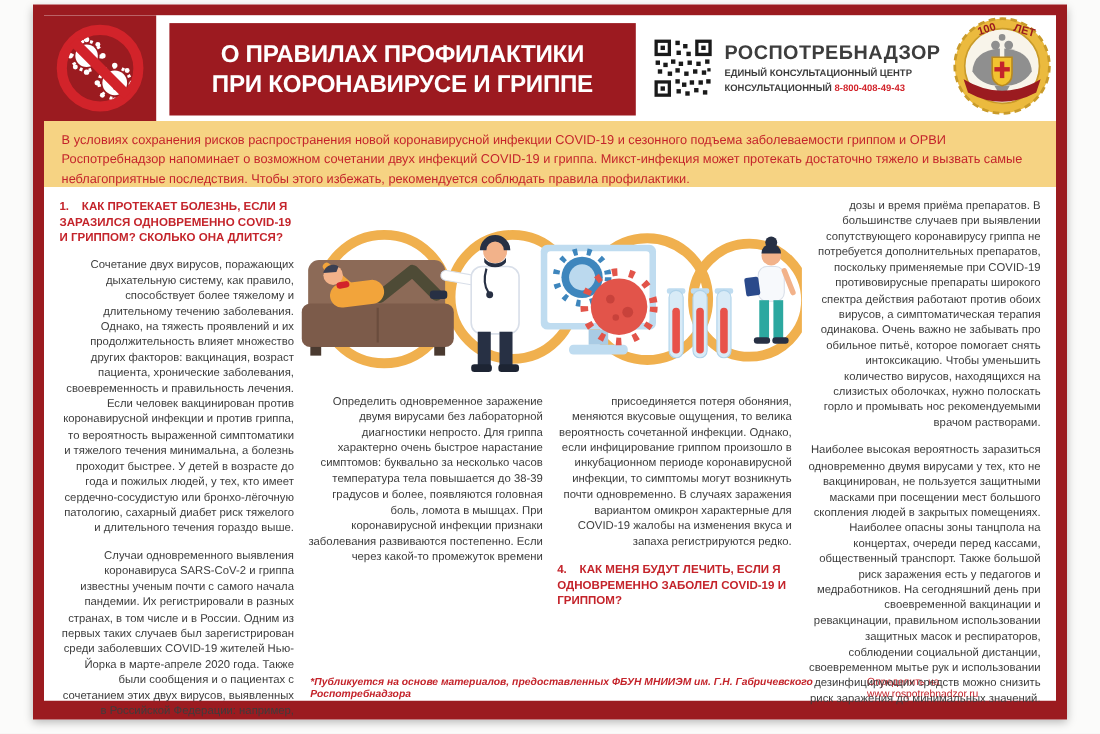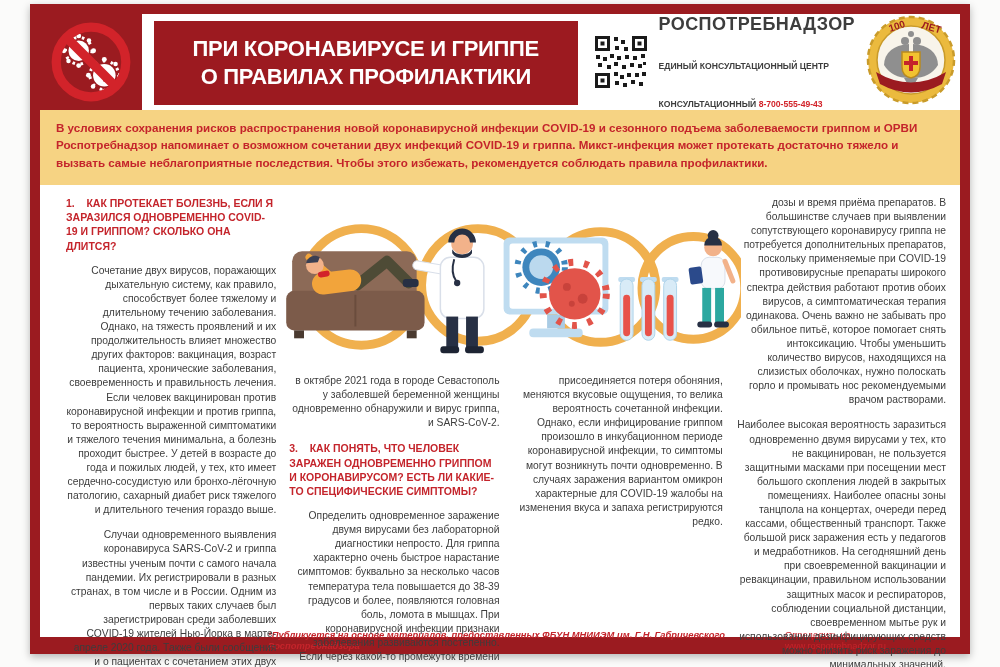--- a/index.html
+++ b/index.html
@@ -14,39 +14,39 @@
   .header { display:flex; height:96px; background:#fff; }
   .ban-square { width:102px; height:96px; background:#9B1B20; display:flex; align-items:center; justify-content:center; flex:0 0 auto; }
   .title-box {
     margin:7px 0 5px 12px; width:452px; background:#9C1A20; color:#fff;
     display:flex; flex-direction:column; align-items:center; justify-content:center; gap:3px;
   }
   .title-box .tl { font-size:22px; font-weight:bold; letter-spacing:-.3px; line-height:1.1; white-space:nowrap; }
   .header-right { flex:1; display:flex; align-items:center; padding:0 2px 0 16px; gap:11px; }
   .org-block { display:flex; flex-direction:column; gap:2px; }
   .org-name { font-size:18px; font-weight:bold; color:#3D3D3D; letter-spacing:.4px; }
-  .org-sub { font-size:8.6px; font-weight:bold; color:#3D3D3D; line-height:1.35;margin-top:24px; }
+  .org-sub { font-size:8.6px; font-weight:bold; color:#3D3D3D; line-height:1.35; }
   .org-sub .phone { color:#D2232A; }
   .emblem-wrap { margin-left:auto; margin-right:2px; }
   
   .intro-band {
-    background:#F6D383; padding:9px 16px 8px; height:75px;
-    color:#C4242B; font-size:11.6px; line-height:1.5; font-weight:700;
+    background:#F6D383; padding:9px 16px 8px; height:60px;
+    color:#C4242B; font-size:11.6px; line-height:1.5; font-weight:400;
   }
   
   .main { position:relative; height:441px; padding:9px 14px 0; display:grid;
-          grid-template-columns:repeat(4,1fr); column-gap:13px;margin-left:12px; }
+          grid-template-columns:repeat(4,1fr); column-gap:13px; }
   .col { min-width:0; }
   .col.pad-top { padding-top:180px; }
   h3.sec-head { color:#C4242B; font-size:10.5px; font-weight:bold; line-height:1.35; margin:11px 0 11px; }
   h3.sec-head.first { margin-top:2px; }
   p.body { color:#3D3D3D; font-size:10.3px; line-height:1.37; margin-bottom:11px;text-align:right; }
   .illustration { position:absolute; left:234px; top:11px; width:455px; height:168px; }
   
-  .footer { display:flex; align-items:center; padding:3px 16px 0; color:#C4242B; font-size:9.4px; }
+  .footer { display:flex; align-items:center; padding:3px 16px 0; color:#C4242B; font-size:9.4px;margin-left:14px; }
   .footnote { margin-left:212px; font-style:italic; font-weight:bold; }
   .more-link { margin-left:auto; }
 </style>
 </head>
 <body>
 
 <div class="stage">
   <div class="poster">
 
     <div class="header">
@@ -84,22 +84,22 @@
               <circle cx="58" cy="57" r="1.6"></circle>
               <circle cx="55" cy="60" r="1.2"></circle>
           </g>
 
           <circle cx="42" cy="42" r="34" fill="none" stroke="#D2232A" stroke-width="9"></circle>
           <line x1="18" y1="18" x2="66" y2="66" stroke="#D2232A" stroke-width="9"></line>
         </svg>
       </div>
 
       <div class="title-box">
+        <div class="tl">О ПРАВИЛАХ ПРОФИЛАКТИКИ</div>
         <div class="tl">ПРИ КОРОНАВИРУСЕ И ГРИППЕ</div>
-        <div class="tl">О ПРАВИЛАХ ПРОФИЛАКТИКИ</div>
       </div>
 
       <div class="header-right">
         <svg width="54" height="54" viewBox="0 0 54 54">
           <rect width="54" height="54" fill="#ffffff"></rect>
           <g fill="#1a1a1a">
             <rect x="1" y="1" width="15" height="15"></rect>
               <rect x="38" y="1" width="15" height="15"></rect>
               <rect x="1" y="38" width="15" height="15"></rect>
             <rect x="20" y="2" width="4" height="4"></rect>
@@ -140,21 +140,21 @@
               <rect x="43.5" y="6.5" width="4" height="4"></rect>
               <rect x="6.5" y="43.5" width="4" height="4"></rect>
           </g>
         </svg>
 
         <div class="org-block">
           <div class="org-name">РОСПОТРЕБНАДЗОР</div>
           <div class="org-sub">ЕДИНЫЙ КОНСУЛЬТАЦИОННЫЙ ЦЕНТР</div>
           <div class="org-sub">
             <span>КОНСУЛЬТАЦИОННЫЙ</span>
-            <span class="phone">8-700-555-49-43</span>
+            <span class="phone">8-800-408-49-43</span>
           </div>
         </div>
 
         <div class="emblem-wrap">
           <svg width="90" height="90" viewBox="0 0 90 90">
             <circle cx="45" cy="45" r="43" fill="#EBBA3E"></circle>
             <circle cx="45" cy="45" r="43" fill="none" stroke="#C99B2A" stroke-width="2.5" stroke-dasharray="6 4"></circle>
             <circle cx="45" cy="45" r="34" fill="#F8F4EA" stroke="#C99B2A" stroke-width="1.5"></circle>
             <text x="24" y="17" font-size="10" font-weight="bold" fill="#9B1B20" transform="rotate(-18 24 17)">100</text>
             <text x="55" y="13" font-size="10" font-weight="bold" fill="#9B1B20" transform="rotate(16 55 13)">ЛЕТ</text>
@@ -275,27 +275,26 @@
         </g>
       </svg>
 
       <div class="col">
         <h3 class="sec-head first">1.&nbsp;&nbsp;&nbsp;&nbsp;КАК ПРОТЕКАЕТ БОЛЕЗНЬ, ЕСЛИ Я ЗАРАЗИЛСЯ ОДНОВРЕМЕННО COVID-19 И ГРИППОМ? СКОЛЬКО ОНА ДЛИТСЯ?</h3>
         <p class="body">Сочетание двух вирусов, поражающих дыхательную систему, как правило, способствует более тяжелому и длительному течению заболевания. Однако, на тяжесть проявлений и их продолжительность влияет множество других факторов: вакцинация, возраст пациента, хронические заболевания, своевременность и правильность лечения. Если человек вакцинирован против коронавирусной инфекции и против гриппа, то вероятность выраженной симптоматики и тяжелого течения минимальна, а болезнь проходит быстрее. У детей в возрасте до года и пожилых людей, у тех, кто имеет сердечно-сосудистую или бронхо-лёгочную патологию, сахарный диабет риск тяжелого и длительного течения гораздо выше.</p>
         <p class="body">Случаи одновременного выявления коронавируса SARS-CoV-2 и гриппа известны ученым почти с самого начала пандемии. Их регистрировали в разных странах, в том числе и в России. Одним из первых таких случаев был зарегистрирован среди заболевших COVID-19 жителей Нью-Йорка в марте-апреле 2020 года. Также были сообщения и о пациентах с сочетанием этих двух вирусов, выявленных в Российской Федерации: например,</p>
       </div>
 
       <div class="col pad-top">
-        <p class="body">в октябре 2021 года в городе Севастополь у заболевшей беременной женщины одновременно обнаружили и вирус гриппа, и SARS-CoV-2.</p>
-        <h3 class="sec-head">3.&nbsp;&nbsp;&nbsp;&nbsp;КАК ПОНЯТЬ, ЧТО ЧЕЛОВЕК ЗАРАЖЕН ОДНОВРЕМЕННО ГРИППОМ И КОРОНАВИРУСОМ? ЕСТЬ ЛИ КАКИЕ-ТО СПЕЦИФИЧЕСКИЕ СИМПТОМЫ?</h3>
         <p class="body">Определить одновременное заражение двумя вирусами без лабораторной диагностики непросто. Для гриппа характерно очень быстрое нарастание симптомов: буквально за несколько часов температура тела повышается до 38-39 градусов и более, появляются головная боль, ломота в мышцах. При коронавирусной инфекции признаки заболевания развиваются постепенно. Если через какой-то промежуток времени</p>
       </div>
 
       <div class="col pad-top">
         <p class="body">присоединяется потеря обоняния, меняются вкусовые ощущения, то велика вероятность сочетанной инфекции. Однако, если инфицирование гриппом произошло в инкубационном периоде коронавирусной инфекции, то симптомы могут возникнуть почти одновременно. В случаях заражения вариантом омикрон характерные для COVID-19 жалобы на изменения вкуса и запаха регистрируются редко.</p>
+        <h3 class="sec-head">4.&nbsp;&nbsp;&nbsp;&nbsp;КАК МЕНЯ БУДУТ ЛЕЧИТЬ, ЕСЛИ Я ОДНОВРЕМЕННО ЗАБОЛЕЛ COVID-19 И ГРИППОМ?</h3>
       </div>
 
       <div class="col">
         <p class="body" style="margin-top:2px">дозы и время приёма препаратов. В большинстве случаев при выявлении сопутствующего коронавирусу гриппа не потребуется дополнительных препаратов, поскольку применяемые при COVID-19 противовирусные препараты широкого спектра действия работают против обоих вирусов, а симптоматическая терапия одинакова. Очень важно не забывать про обильное питьё, которое помогает снять интоксикацию. Чтобы уменьшить количество вирусов, находящихся на слизистых оболочках, нужно полоскать горло и промывать нос рекомендуемыми врачом растворами.</p>
         <p class="body">Наиболее высокая вероятность заразиться одновременно двумя вирусами у тех, кто не вакцинирован, не пользуется защитными масками при посещении мест большого скопления людей в закрытых помещениях. Наиболее опасны зоны танцпола на концертах, очереди перед кассами, общественный транспорт. Также большой риск заражения есть у педагогов и медработников. На сегодняшний день при своевременной вакцинации и ревакцинации, правильном использовании защитных масок и респираторов, соблюдении социальной дистанции, своевременном мытье рук и использовании дезинфицирующих средств можно снизить риск заражения до минимальных значений.</p>
       </div>
     </div>
 
     <div class="footer">
       <span class="footnote">*Публикуется на основе материалов, предоставленных ФБУН МНИИЭМ им. Г.Н. Габричевского Роспотребнадзора</span>

